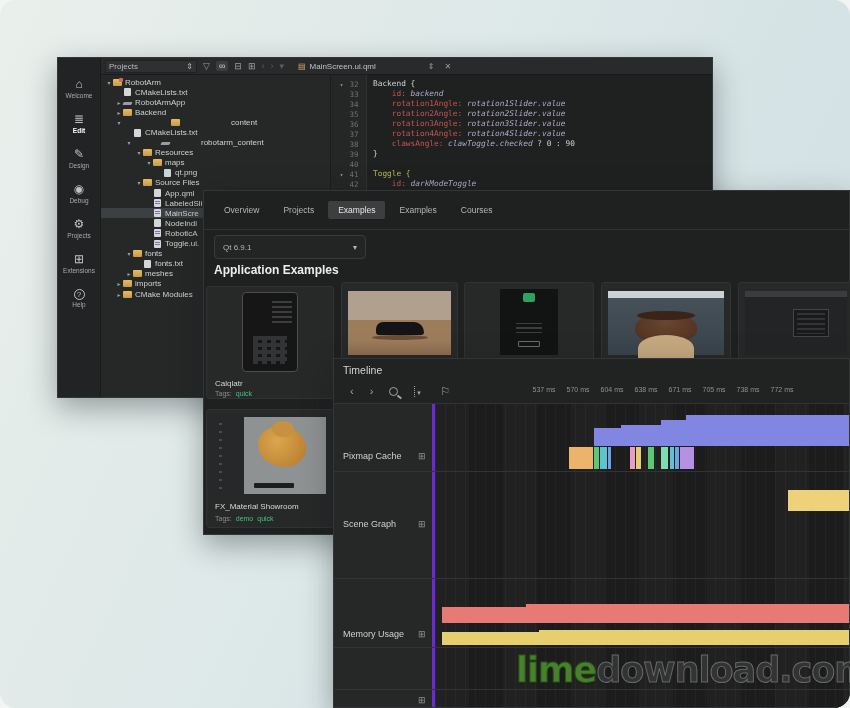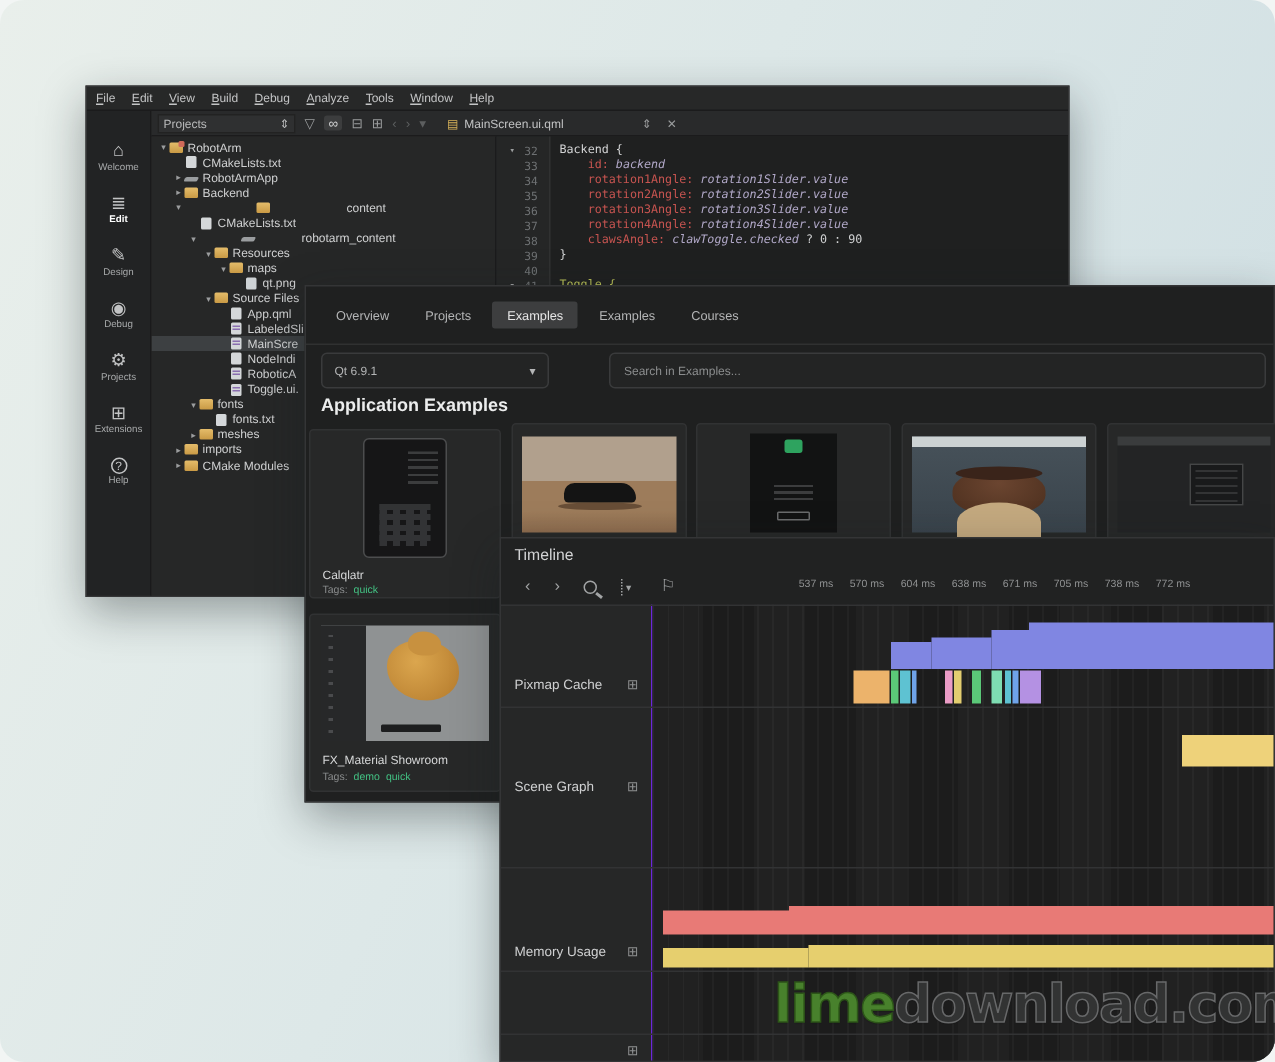--- a/index.html
+++ b/index.html
@@ -114,52 +114,41 @@
   
   #win-tl{left:333px;top:358px;width:517px;height:350px;background:#212222;}
   #tl-title{position:absolute;left:9px;top:5px;font-size:10.5px;color:#d2d3d4;}
   #tl-toolbar{position:absolute;left:0;top:22px;width:100%;height:20px;display:flex;align-items:center;color:#a2a4a5;}
   .tl-ico{margin-left:16px;font-size:11px;line-height:12px;}
   .tl-zoom{width:9px;height:9px;border:1.4px solid #a2a4a5;border-radius:50%;position:relative;}
   .tl-zoom::after{content:"";position:absolute;left:7px;top:8px;width:5px;height:1.6px;background:#a2a4a5;transform:rotate(38deg);}
   .tl-range{width:10px;height:11px;position:relative;border-left:1px dotted #a2a4a5;}
   .tl-range::after{content:"▾";position:absolute;left:2px;top:1px;font-size:7px;}
   .time-label{position:absolute;top:27px;width:40px;text-align:center;font-size:7px;color:#8f9192;}
-  #tl-labelcol{position:absolute;left:0;top:44px;bottom:0;width:101px;background:#262727;border-right:1px solid #6d28d9;}
+  #tl-labelcol{position:absolute;left:0;top:44px;bottom:0;width:101px;background:#262727;border-right:3px solid #6d28d9;}
   .tl-row-label{position:absolute;left:9px;font-size:9px;color:#cfd0d1;white-space:nowrap;}
   .tl-expand{position:absolute;left:84px;font-size:9px;color:#8f9192;}
   .tl-sep{position:absolute;left:0;width:100%;height:1px;background:#323334;}
   #tl-chart{position:absolute;left:101px;top:44px;right:0;bottom:0;overflow:hidden;
     background:repeating-linear-gradient(90deg,rgba(255,255,255,.03) 0 1px,transparent 1px 10px),
                repeating-linear-gradient(90deg,#212121 0 34px,#1c1c1c 34px 68px);}
   .seg{position:absolute;}
 
   
   #watermark{position:absolute;left:516px;top:650px;font-size:35px;font-weight:800;letter-spacing:-1px;
     font-family:"DejaVu Sans",sans-serif;opacity:.92;white-space:nowrap;}
   #wm-lime{color:#4c8a2e;-webkit-text-stroke:1px #2e5a18;text-shadow:0 1px 1px rgba(0,0,0,.4);}
   #wm-rest{color:#343535;-webkit-text-stroke:1px #6e6f70;text-shadow:0 1px 1px rgba(0,0,0,.4);}
 </style>
 </head>
 <body>
 
 <div id="canvas">
 
   <div class="win" id="win-ide">
-    <div id="menubar">
-        <span class="menu-item"><u>F</u>ile</span>
-        <span class="menu-item"><u>E</u>dit</span>
-        <span class="menu-item"><u>V</u>iew</span>
-        <span class="menu-item"><u>B</u>uild</span>
-        <span class="menu-item"><u>D</u>ebug</span>
-        <span class="menu-item"><u>A</u>nalyze</span>
-        <span class="menu-item"><u>T</u>ools</span>
-        <span class="menu-item"><u>W</u>indow</span>
-        <span class="menu-item"><u>H</u>elp</span>
-      </div>
     <div id="ide-body">
       <div id="mode-sidebar">
           <div class="mode-item">
     <span class="mi">⌂</span>
     <span class="ml">Welcome</span>
   </div>
           <div class="mode-item active">
     <span class="mi">≣</span>
     <span class="ml">Edit</span>
   </div>
@@ -391,21 +380,20 @@
         <span class="ex-tab">Projects</span>
         <span class="ex-tab sel">Examples</span>
         <span class="ex-tab">Examples</span>
         <span class="ex-tab">Courses</span>
       </div>
     <div id="ex-sep"></div>
     <div id="qt-combo">
       <span>Qt 6.9.1</span>
       <span>▾</span>
     </div>
-    <input id="ex-search" placeholder="Search in Examples..." style="">
     <div id="ex-heading">Application Examples</div>
     <div id="ex-cards">
         <div class="card" style="left: 2px; top: 95px; width: 128px; height: 113px;">
     <div class="thumb thumb-calqlatr">
             <div class="th-nums"></div>
             <div class="th-keys"></div>
           </div>
     <div class="cap" style="top: 92px;">Calqlatr</div>
     <div class="tags" style="top: 103px;">
             <span>Tags:</span>

